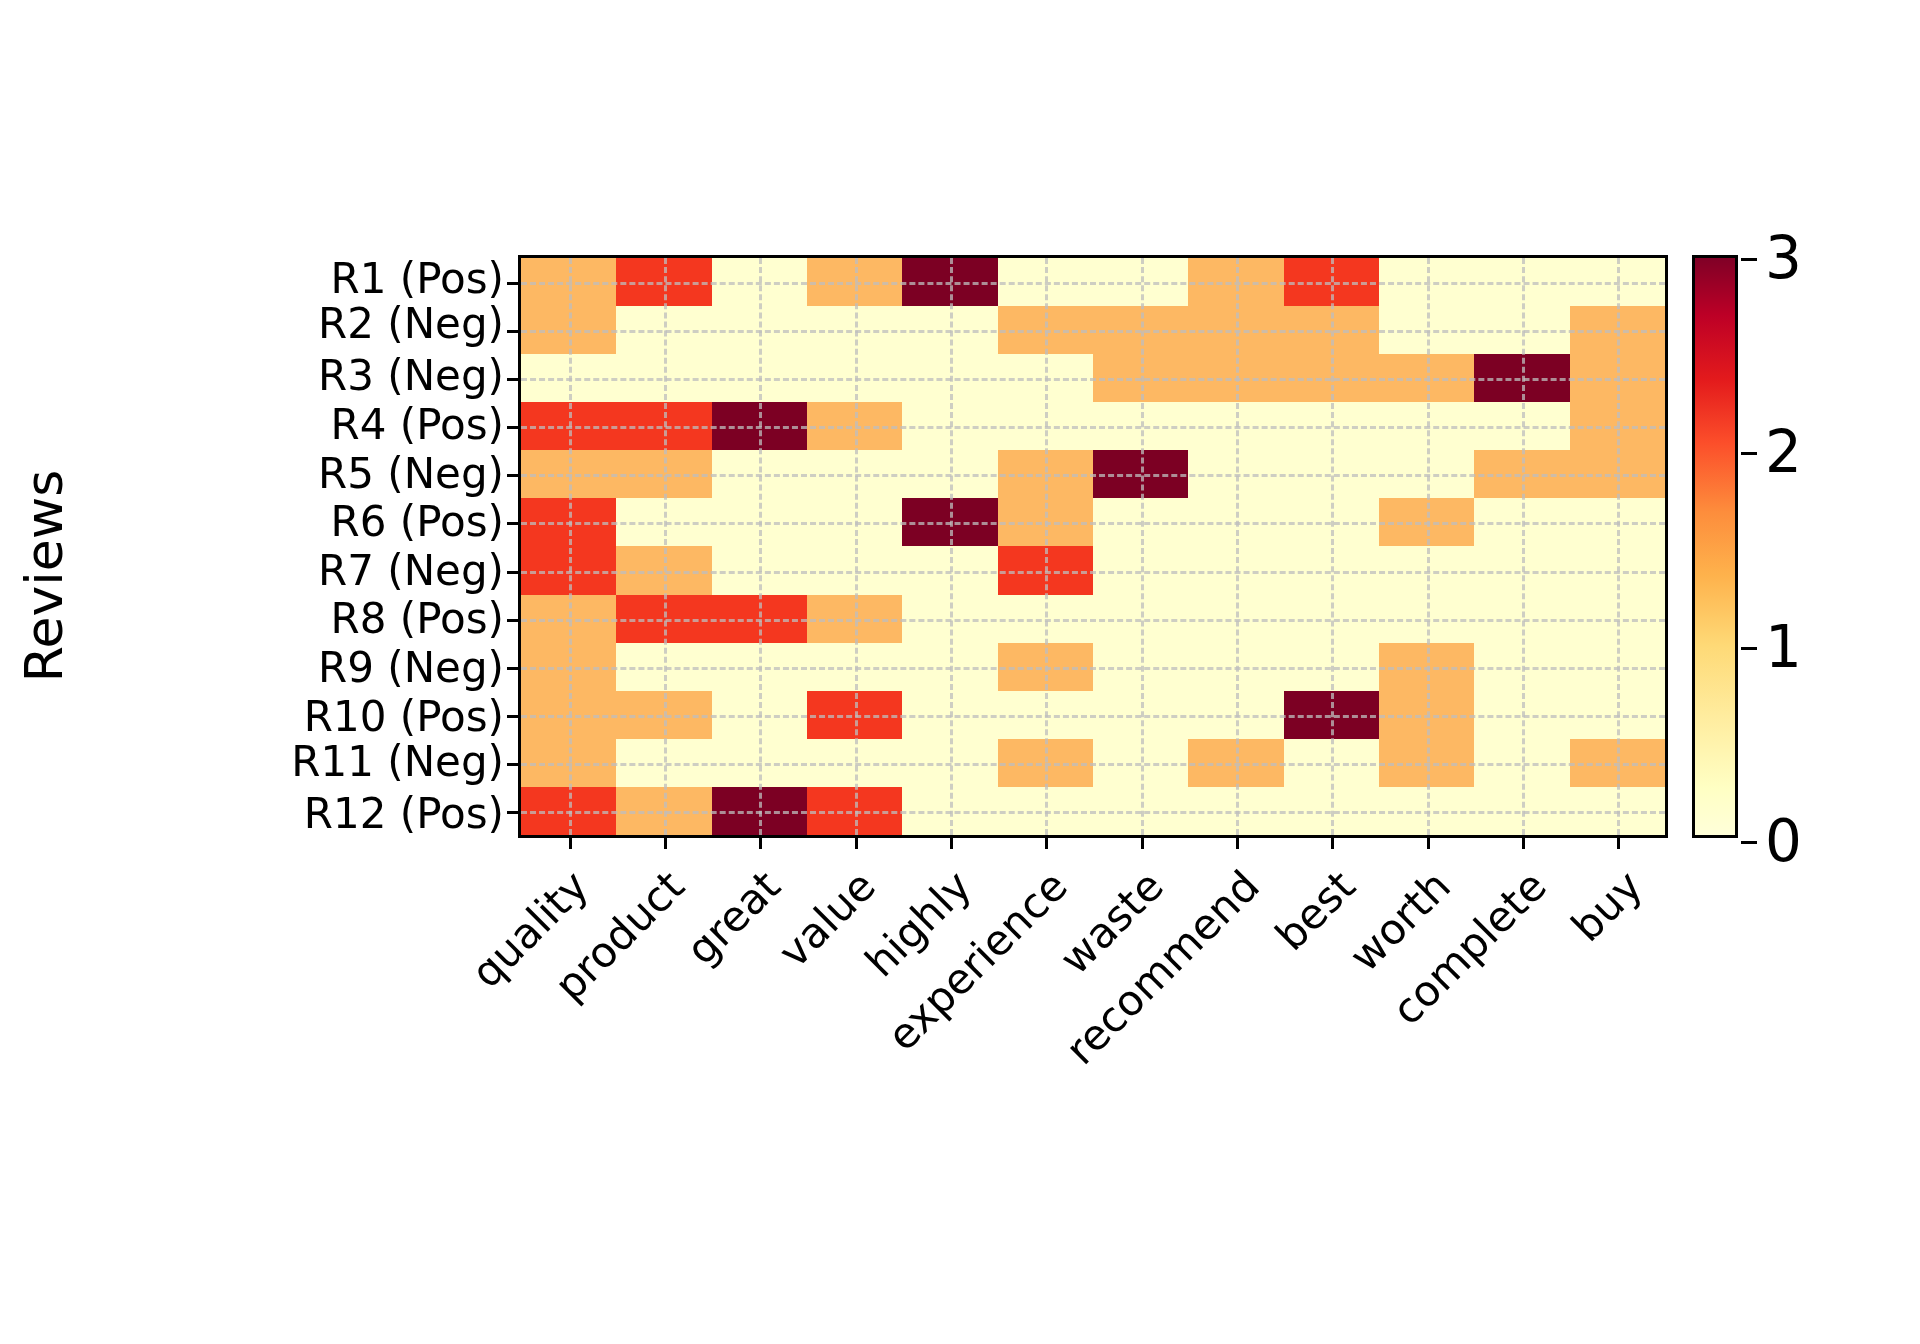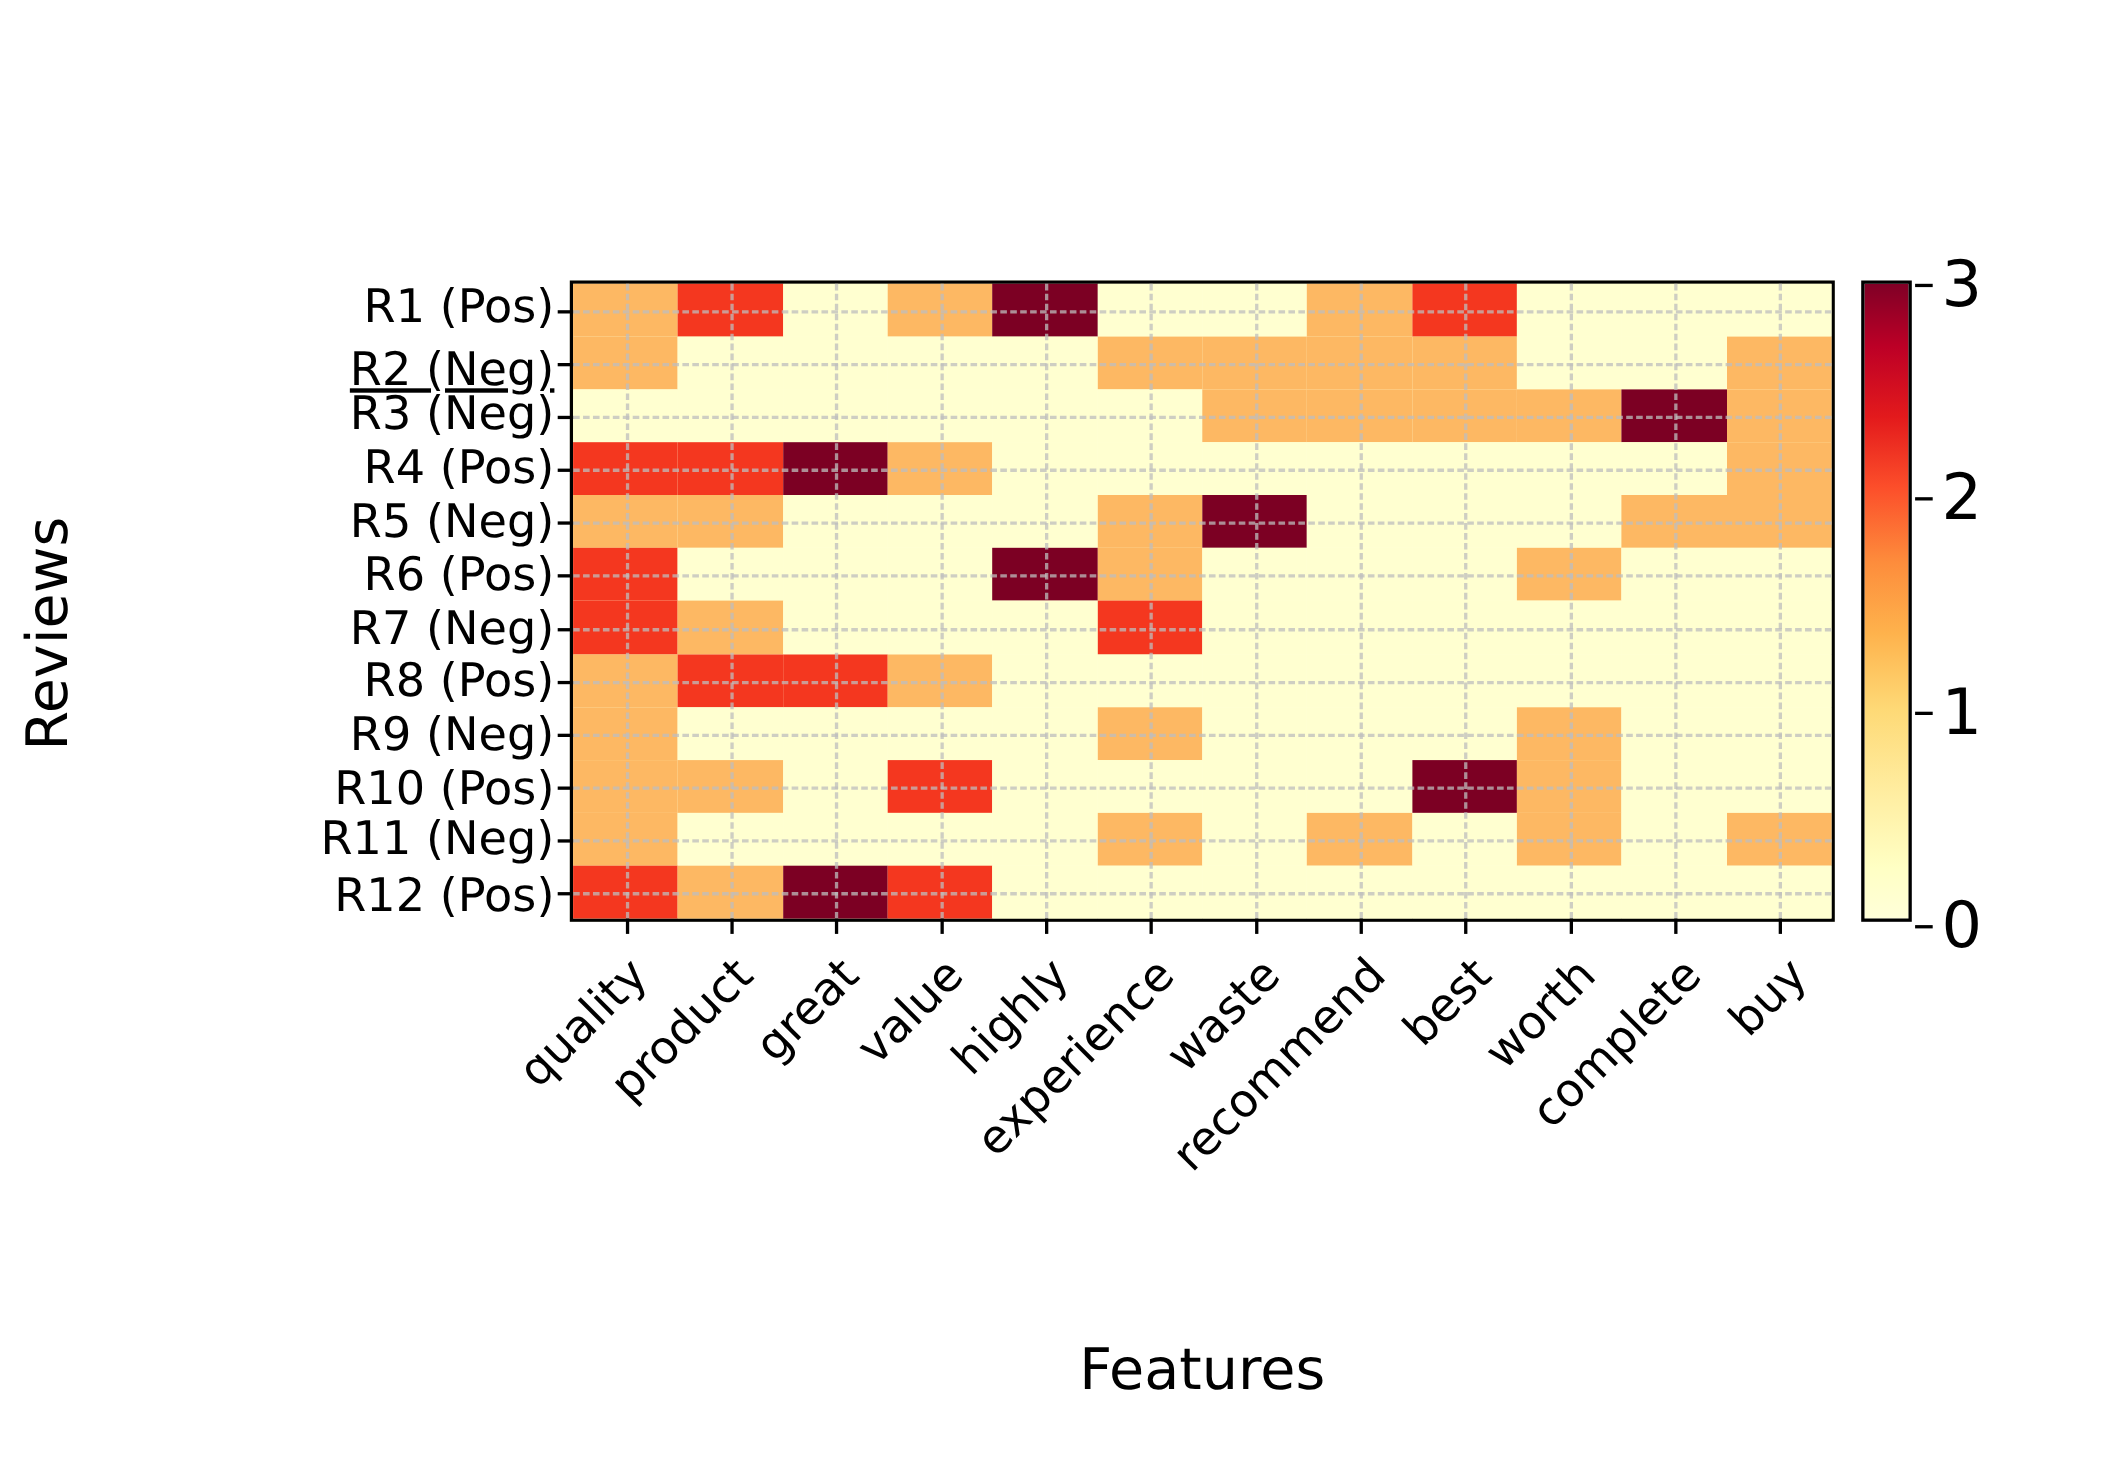--- a/index.html
+++ b/index.html
@@ -323,21 +323,21 @@
         <div class="ytick" style="top: 79.1667%;"></div>
         <div class="hl" style="top: 87.5%;"></div>
         <div class="ytick" style="top: 87.5%;"></div>
         <div class="hl" style="top: 95.8333%;"></div>
         <div class="ytick" style="top: 95.8333%;"></div>
       </div>
   </div>
 
   <div id="ylabels">
       <div class="ylab" style="top: 279.292px;">R1 (Pos)</div>
-      <div class="ylab" style="top: 336px; text-decoration: underline;">R2 (Neg)</div>
+      <div class="ylab" style="top: 324px;">R2 (Neg)</div>
       <div class="ylab" style="top: 376.458px;">R3 (Neg)</div>
       <div class="ylab" style="top: 425.042px;">R4 (Pos)</div>
       <div class="ylab" style="top: 473.625px;">R5 (Neg)</div>
       <div class="ylab" style="top: 522.208px;">R6 (Pos)</div>
       <div class="ylab" style="top: 570.792px;">R7 (Neg)</div>
       <div class="ylab" style="top: 619.375px;">R8 (Pos)</div>
       <div class="ylab" style="top: 667.958px;">R9 (Neg)</div>
       <div class="ylab" style="top: 716.542px;">R10 (Pos)</div>
       <div class="ylab" style="top: 762px;">R11 (Neg)</div>
       <div class="ylab" style="top: 813.708px;">R12 (Pos)</div>
@@ -351,21 +351,20 @@
       <div class="xlab" style="left: 45.0833px; top: 864px; width: 1000px;">experience</div>
       <div class="xlab" style="left: 140.917px; top: 864px; width: 1000px;">waste</div>
       <div class="xlab" style="left: 236.75px; top: 864px; width: 1000px;">recommend</div>
       <div class="xlab" style="left: 332.583px; top: 864px; width: 1000px;">best</div>
       <div class="xlab" style="left: 428.417px; top: 864px; width: 1000px;">worth</div>
       <div class="xlab" style="left: 524.25px; top: 864px; width: 1000px;">complete</div>
       <div class="xlab" style="left: 620.083px; top: 864px; width: 1000px;">buy</div>
     </div>
 
   <div id="ytitle">Reviews</div>
-  <div id="xtitle">Features</div>
 
   <div id="cbar">
       <div class="cbtick" style="top: 583px;"></div>
       <div class="cblab" style="top: 583px;">0</div>
       <div class="cbtick" style="top: 388.667px;"></div>
       <div class="cblab" style="top: 388.667px;">1</div>
       <div class="cbtick" style="top: 194.333px;"></div>
       <div class="cblab" style="top: 194.333px;">2</div>
       <div class="cbtick" style="top: 0px;"></div>
       <div class="cblab" style="top: 0px;">3</div>

